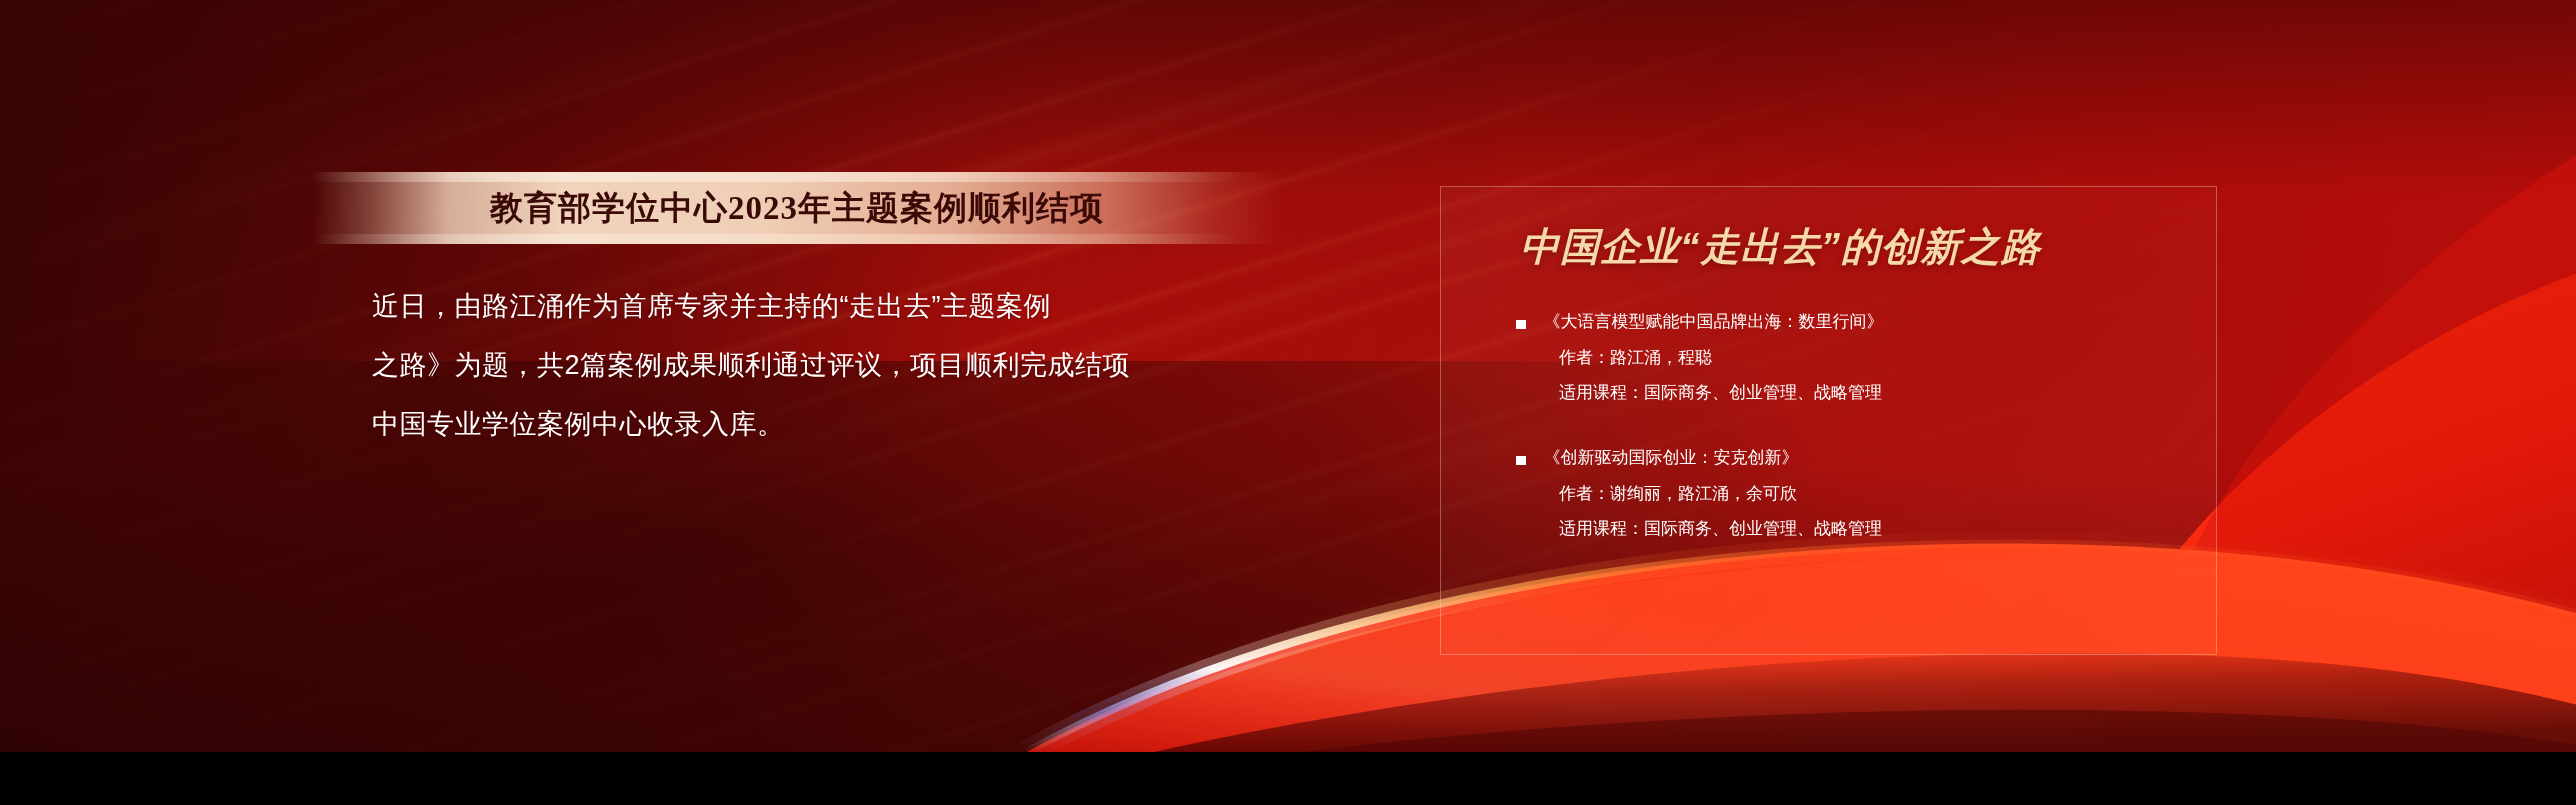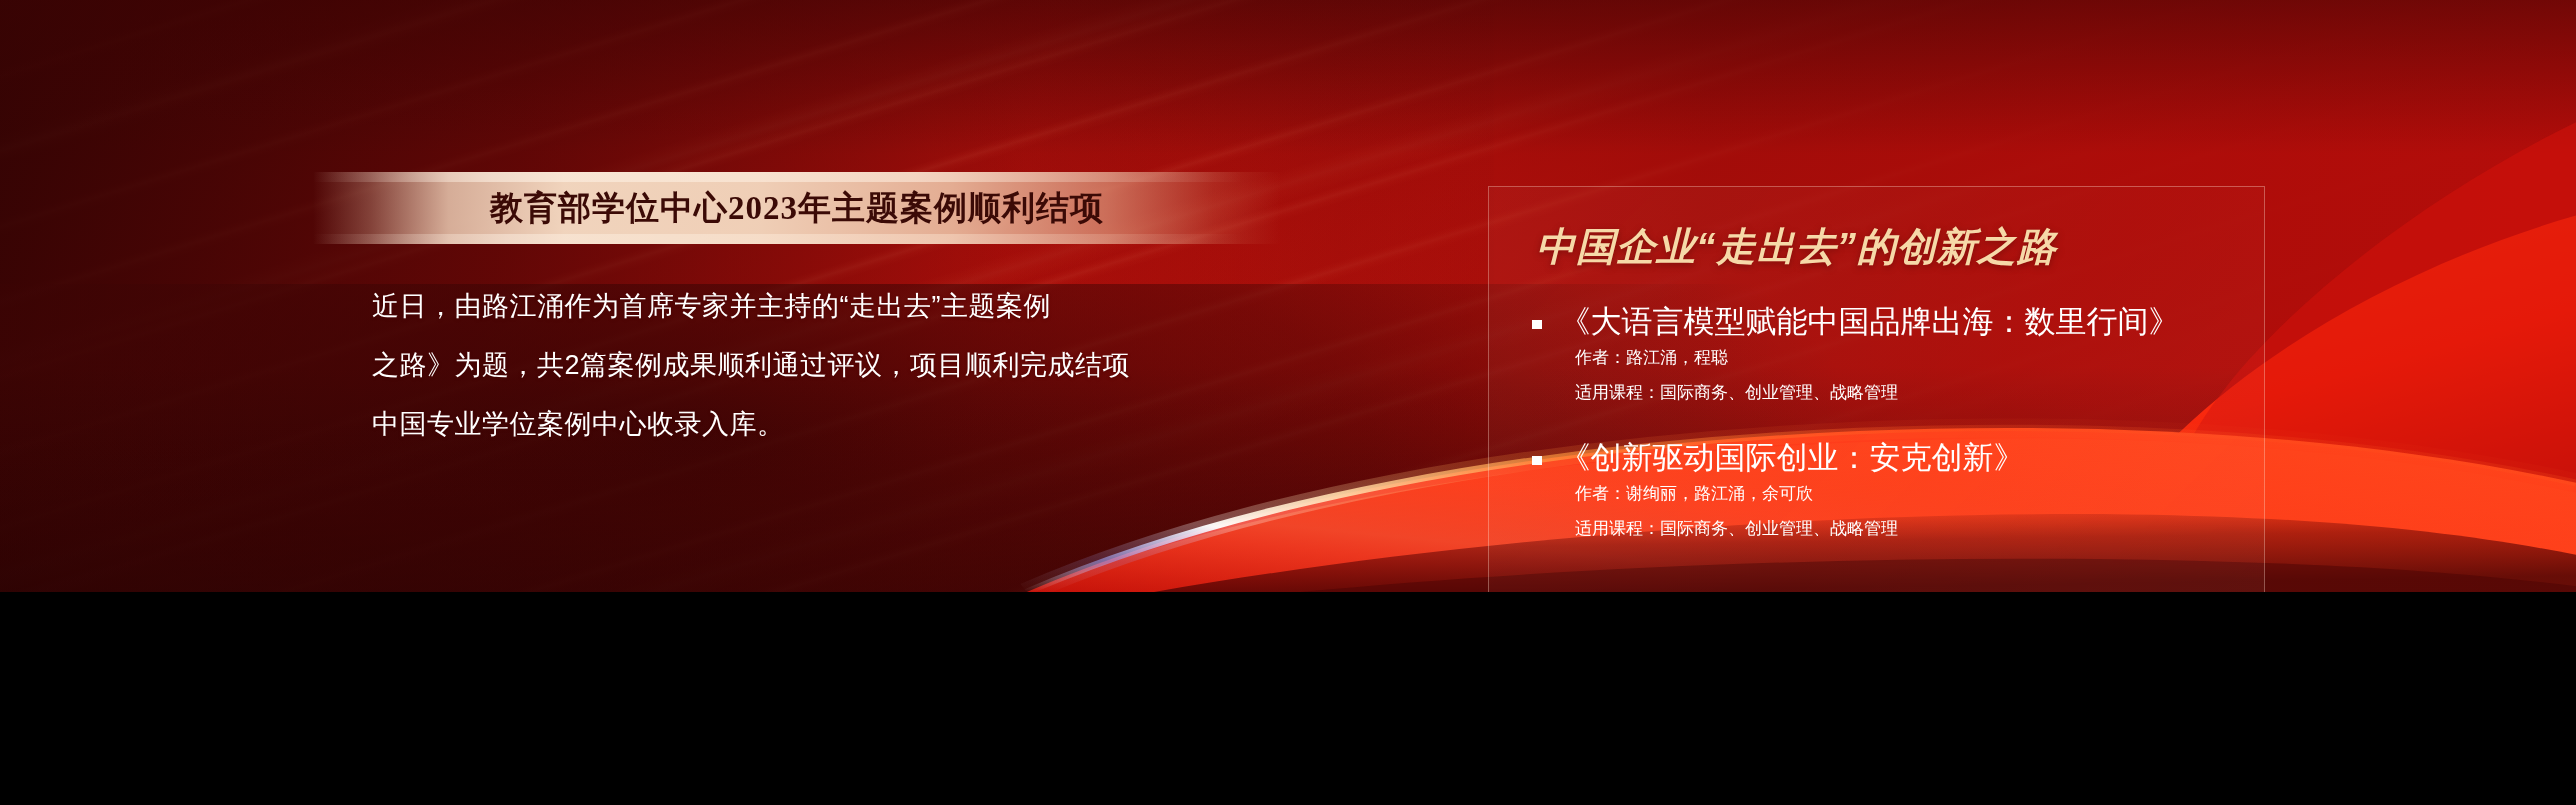--- a/index.html
+++ b/index.html
@@ -1,18 +1,18 @@
 <!DOCTYPE html>
 <html><head>
 <meta charset="utf-8">
 <style>
   html,body{margin:0;padding:0;background:#000;}
   *{box-sizing:border-box;}
   #stage{
-    position:relative;width:2576px;height:592px;overflow:hidden;
+    position:relative;width:2576px;height:752px;overflow:hidden;
     font-family:"Liberation Sans","DejaVu Sans",sans-serif;
     background:#8d0d0d;
   }
 
   
   .bg-base{
     position:absolute;inset:0;
     background:
       radial-gradient(140% 115% at 82% 52%, #e01b10 0%, #c5120c 26%, #9c0d0a 52%, #700807 74%, #4a0505 100%);
   }
@@ -100,38 +100,39 @@
   }
 
   .body-copy{margin-top:33px;width:880px;}
   .body-line{
     font-size:27px;line-height:59px;color:#ffffff;letter-spacing:0.5px;
     white-space:nowrap;text-shadow:0 1px 2.9px rgba(70,0,0,.5);
   }
 
   
   .panel{
-    position:absolute;left:1488px;top:186px;width:777px;height:469px;
+    position:absolute;left:1440px;top:186px;width:777px;height:469px;
     border:1px solid rgba(255,225,210,.34);
     background:linear-gradient(135deg, rgba(255,200,180,.045) 0%, rgba(255,180,160,.02) 55%, rgba(255,190,170,.05) 100%);
+    padding-left:32px;
   }
   .panel-title{
     margin:33px 0 0 47px;
     font-size:39px;font-weight:700;font-style:italic;letter-spacing:1px;
     color:#f6d9a8;white-space:nowrap;
     text-shadow:0 2px 5.9px rgba(90,10,5,.55);
   }
   .case-list{list-style:none;margin:29px 0 0 0;padding:0;}
   .case-item{display:flex;margin:0 0 29px 43px;}
   .bullet{
     width:9.8px;height:9.8px;background:#ffffff;flex:0 0 9.8px;
     margin-top:16.6px;margin-right:17.6px;
   }
   .case-body{}
-  .case-title{font-size:31px;line-height:37px;color:#fff;white-space:nowrap;}
+  .case-title{font-size:17px;line-height:37px;color:#fff;white-space:nowrap;}
   .case-meta{font-size:17px;line-height:35px;color:#fff;white-space:nowrap;padding-left:15.6px;}
 </style>
 </head>
 <body>
 
 <div id="stage">
 
   <div class="bg-base"></div>
   <div class="rays"></div>
   <div class="rays2"></div>

